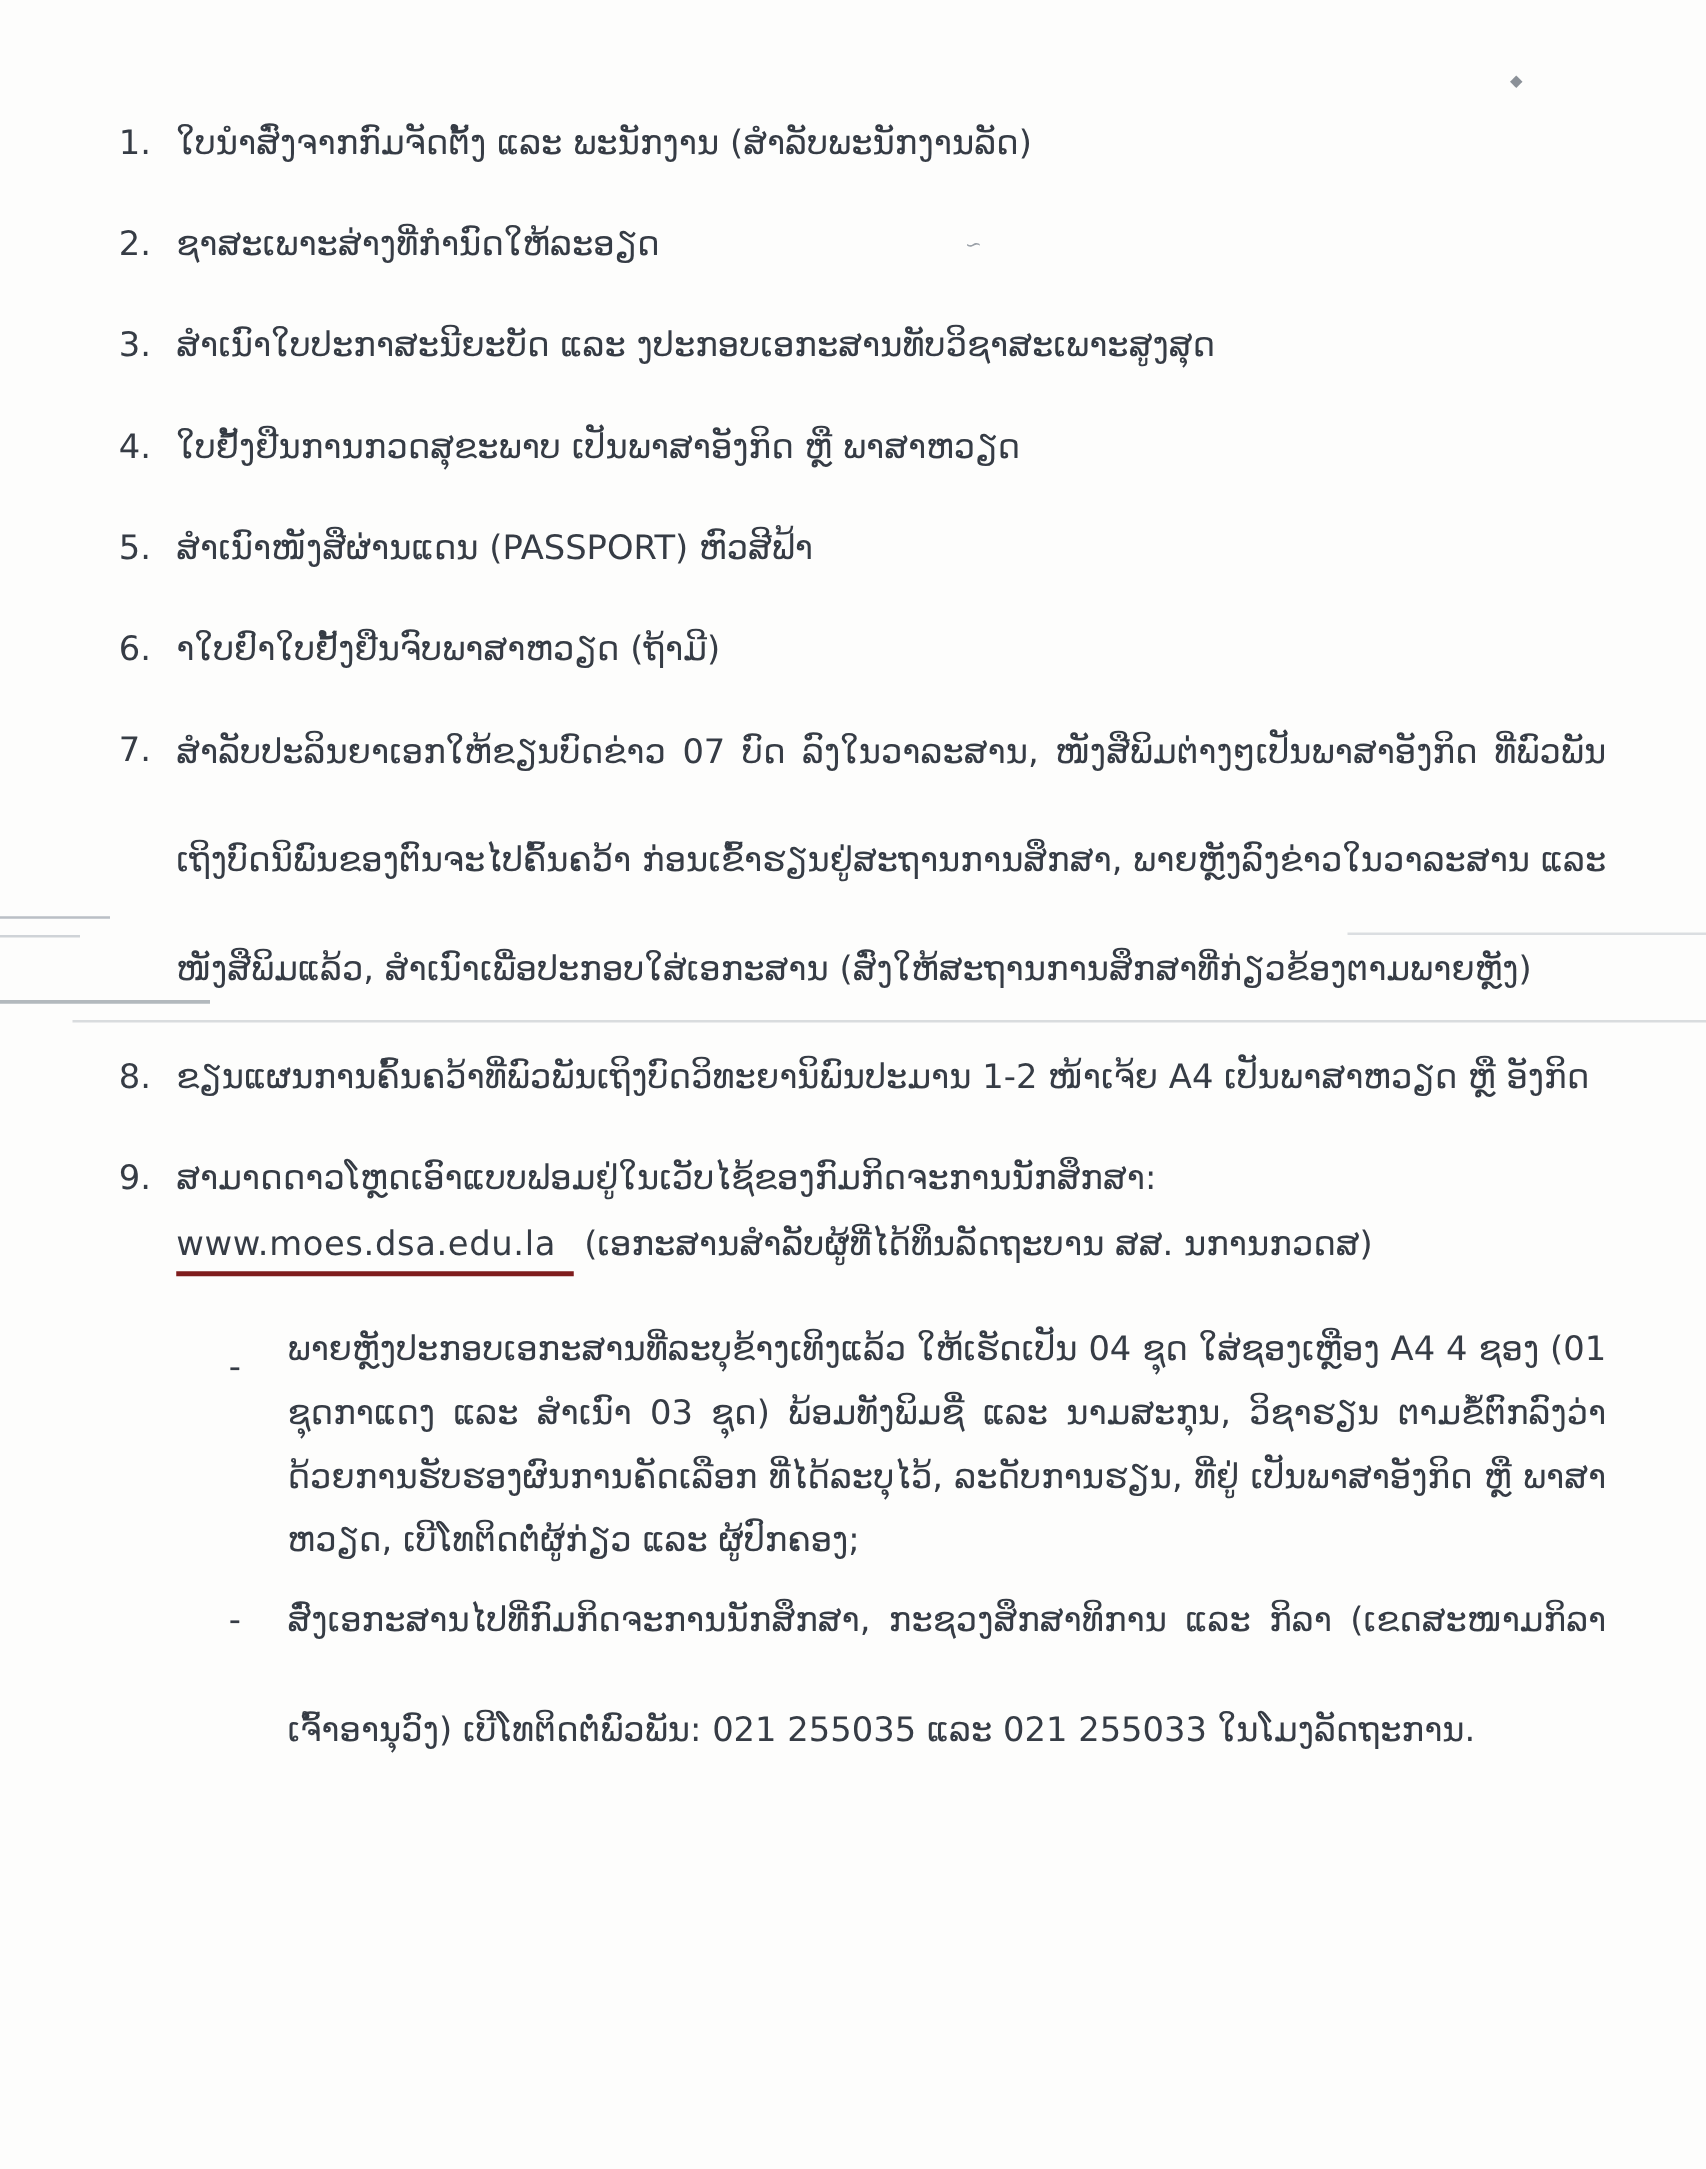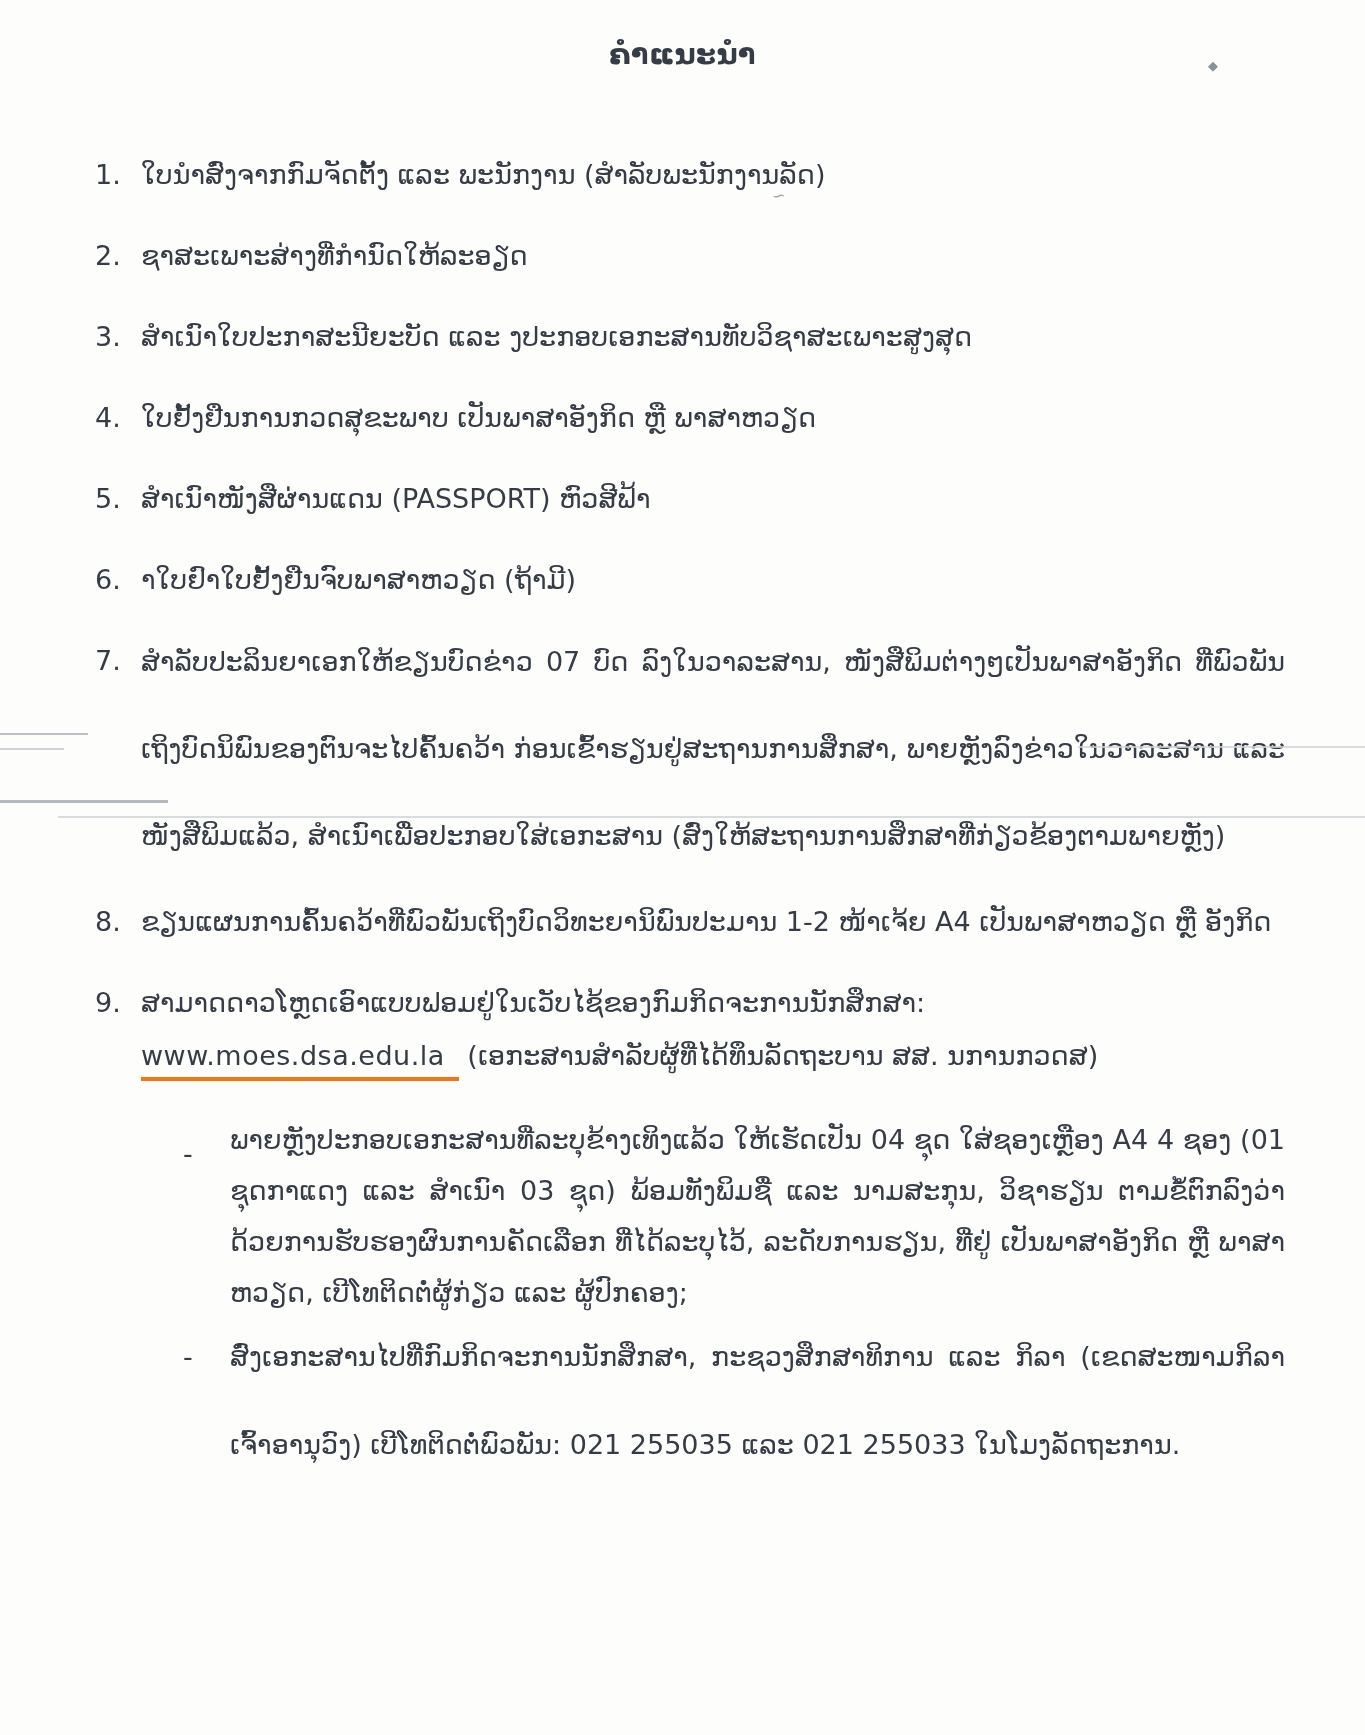--- a/index.html
+++ b/index.html
@@ -53,21 +53,21 @@
     text-align: justify;
   }
   .item.last { margin-bottom: 16px; }
   .website-row {
     margin: 0 80px 40px 141px;
     font-size: 27px;
     line-height: 40px;
   }
   .website-url {
     display: inline-block;
-    border-bottom: 4px solid #f97316;
+    border-bottom: 4px solid #7f1d1d;
     padding-bottom: 1px;
     padding-right: 14px;
     letter-spacing: 0.5px;
   }
   .sub-list {
     padding: 16px 80px 0 183px;
     font-size: 27px;
   }
   .sub-item {
     display: flex;
@@ -103,21 +103,20 @@
     font-size: 16px; color: #9aa0a7;
     transform: rotate(-8deg);
   }
 </style>
 </head>
 <body>
 
 <div class="page">
 
   <div class="title-block">
-    <div class="title-line">ຄຳແນະນຳ</div>
   </div>
 
   <div class="list">
     <div class="item">
       <span class="num">1.</span>
       <span class="txt">ໃບນຳສົ່ງຈາກກົມຈັດຕັ້ງ ແລະ ພະນັກງານ (ສຳລັບພະນັກງານລັດ)</span>
     </div>
     <div class="item">
       <span class="num">2.</span>
       <span class="txt">ຊາສະເພາະສ່າງທີ່ກຳນົດໃຫ້ລະອຽດ</span>

